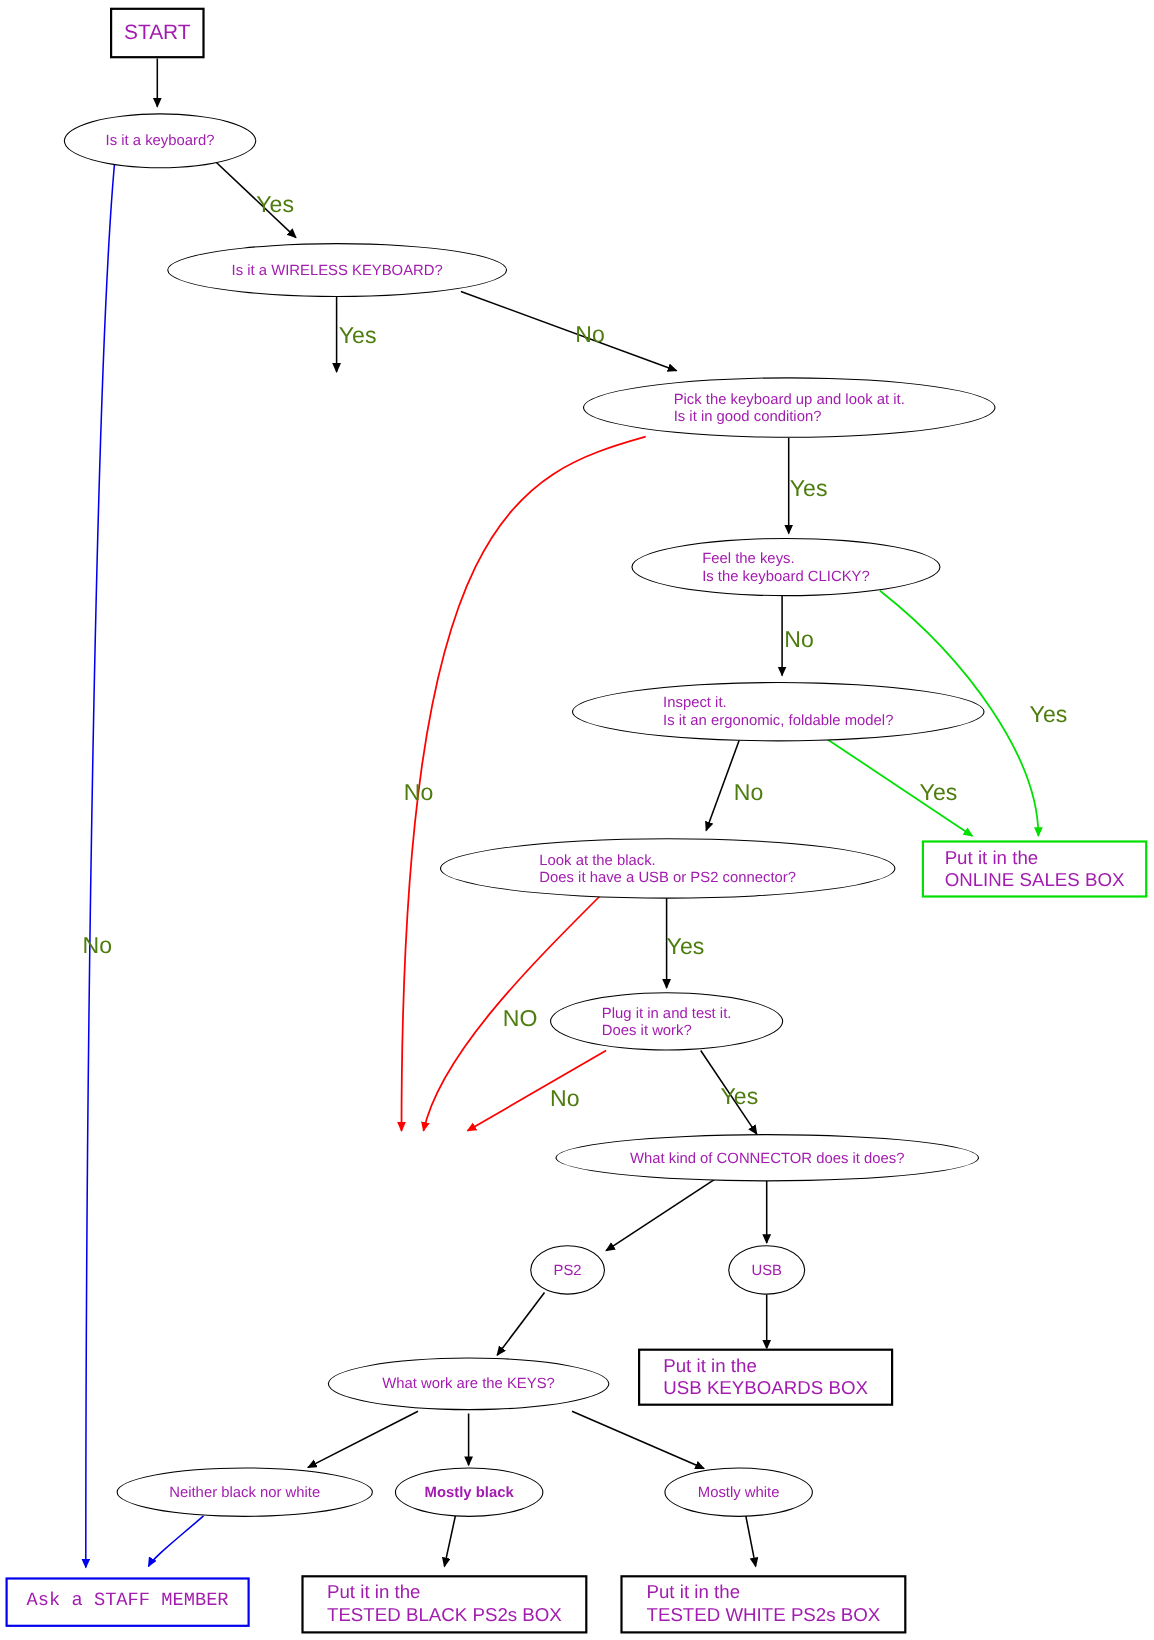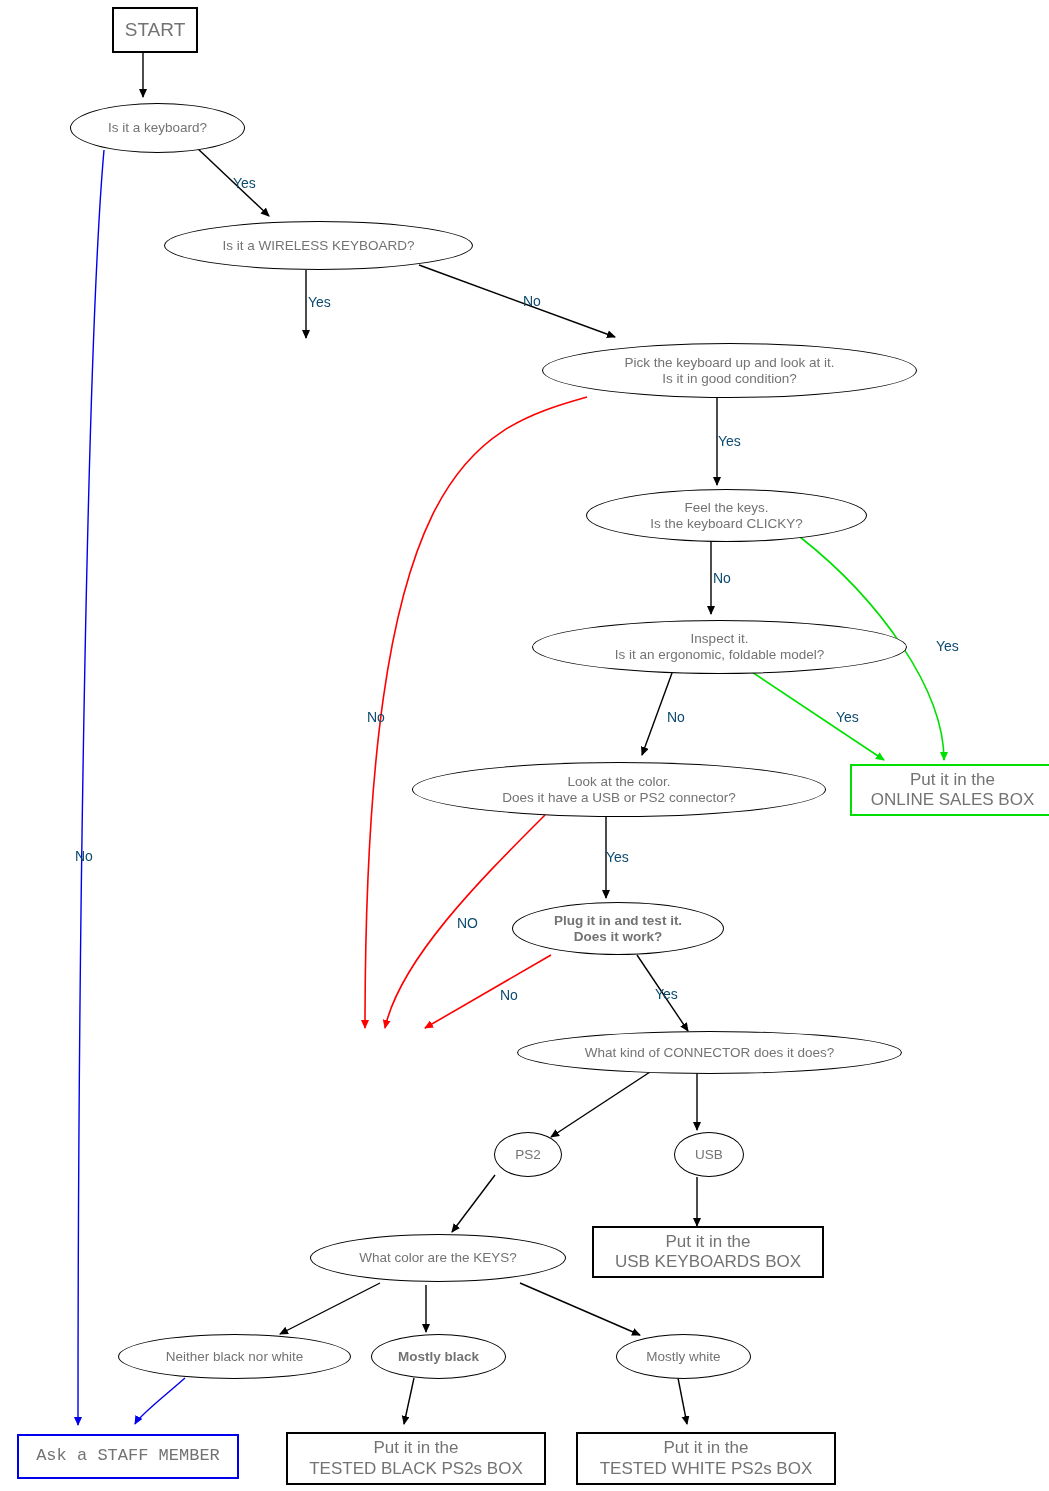--- a/index.html
+++ b/index.html
@@ -21,45 +21,44 @@
     top: 0;
     width: 1049px;
     height: 1491px;
     pointer-events: none;
   }
   .node {
     position: absolute;
     display: flex;
     align-items: center;
     justify-content: center;
-    text-align: center;
+    text-align: left;
     box-sizing: border-box;
     background: #ffffff;
-    color: #737373;
+    color: #a21caf;
     line-height: 1.18;
     white-space: pre-line;
-    margin-left: 12px;
   }
   .ellipse {
     border: 1.3px solid #000000;
     border-radius: 50%;
     font-size: 13.5px;
   }
   .box {
     border: 2.6px solid #000000;
     font-size: 17px;
   }
   .box.red   { border-color: #ff0000; }
   .box.green { border-color: #00e000; }
   .box.blue  { border-color: #0000ee; font-family: Liberation Mono, monospace; }
   .box.start { font-size: 19px; }
   .edge-label {
     position: absolute;
-    font-size: 14px;
-    color: #0c4a6e;
+    font-size: 21px;
+    color: #4d7c0f;
     white-space: nowrap;
     background: transparent;
   }
 </style>
 </head>
 <body>
 
 <div id="flow-root">
 
   <svg id="edges" viewBox="0 0 1049 1491">
@@ -141,37 +140,37 @@
 
   <div class="node ellipse" style="left:530px; top:343px; width:375px; height:55px;">Pick the keyboard up and look at it.
 Is it in good condition?</div>
 
   <div class="node ellipse" style="left:520px; top:620px; width:375px; height:54px;">Inspect it.
 Is it an ergonomic, foldable model?</div>
 
   <div class="node box green" style="left:838px; top:764px; width:205px; height:52px;">Put it in the
 ONLINE SALES BOX</div>
 
-  <div class="node ellipse" style="left:400px; top:762px; width:414px; height:55px;">Look at the color.
+  <div class="node ellipse" style="left:400px; top:762px; width:414px; height:55px;">Look at the black.
 Does it have a USB or PS2 connector?</div>
 
-  <div class="node ellipse" style="left:500px; top:902px; width:212px; height:53px;font-weight:bold;">Plug it in and test it.
+  <div class="node ellipse" style="left:500px; top:902px; width:212px; height:53px;">Plug it in and test it.
 Does it work?</div>
 
 
   <div class="node ellipse" style="left:505px; top:1031px; width:385px; height:43px;">What kind of CONNECTOR does it does?</div>
 
   <div class="node ellipse" style="left:482px; top:1132px; width:68px; height:45px;">PS2</div>
 
   <div class="node ellipse" style="left:662px; top:1132px; width:70px; height:45px;">USB</div>
 
   <div class="node box" style="left:580px; top:1226px; width:232px; height:52px;">Put it in the
 USB KEYBOARDS BOX</div>
 
-  <div class="node ellipse" style="left:298px; top:1234px; width:256px; height:48px;">What color are the KEYS?</div>
+  <div class="node ellipse" style="left:298px; top:1234px; width:256px; height:48px;">What work are the KEYS?</div>
 
   <div class="node ellipse" style="left:106px; top:1334px; width:233px; height:45px;">Neither black nor white</div>
 
   <div class="node ellipse" style="left:359px; top:1334px; width:135px; height:45px;font-weight:bold;">Mostly black</div>
 
   <div class="node ellipse" style="left:604px; top:1334px; width:135px; height:45px;">Mostly white</div>
 
   <div class="node box blue" style="left:5px; top:1434px; width:222px; height:45px;">Ask a STAFF MEMBER</div>
 
   <div class="node box" style="left:274px; top:1432px; width:260px; height:53px;">Put it in the

